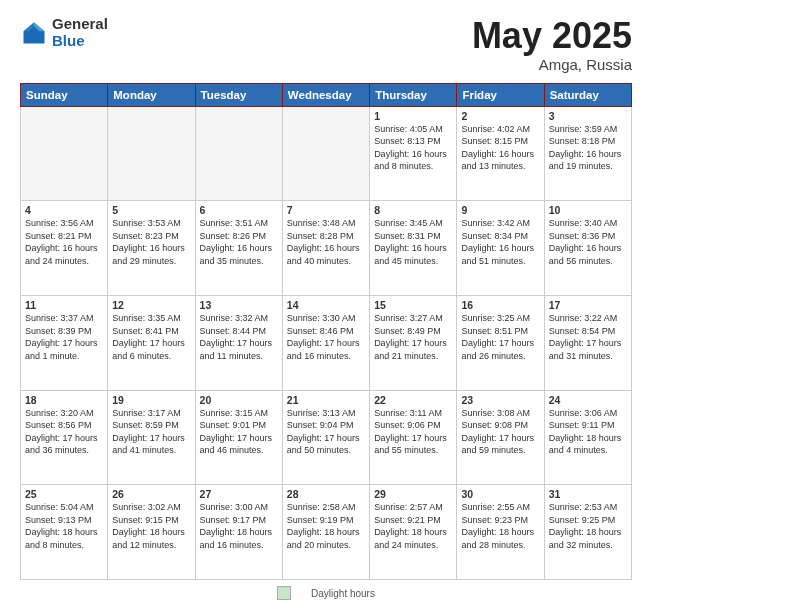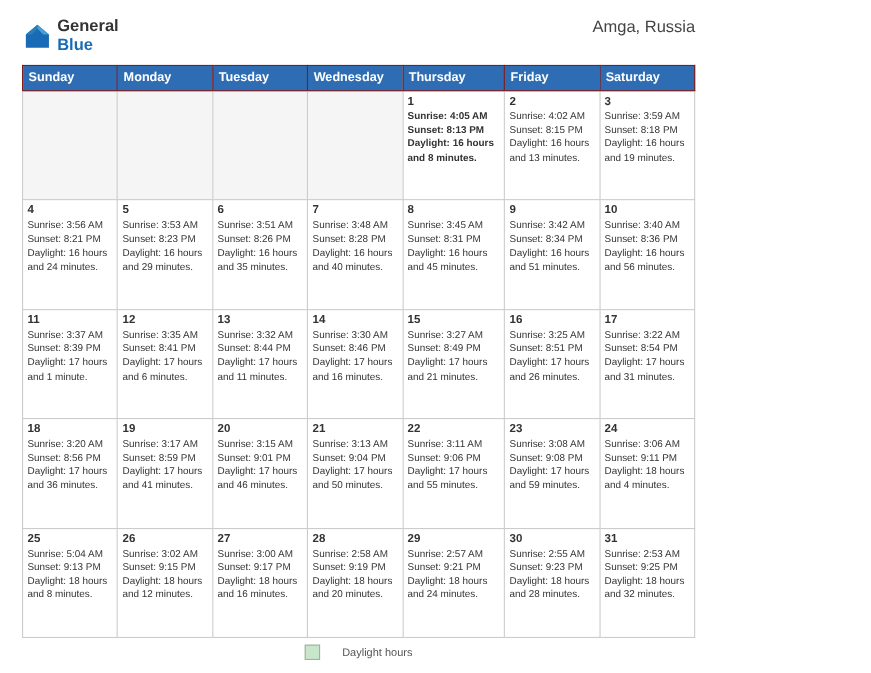--- a/index.html
+++ b/index.html
@@ -112,20 +112,21 @@
         <polygon points="16,4 28,14 28,28 4,28 4,14" fill="#1a6bb5"></polygon>
         <polygon points="16,4 28,14 22,14 16,8" fill="#4a9fd4"></polygon>
         <polygon points="4,14 10,14 16,8 16,4" fill="#2980b9"></polygon>
       </svg>
       <div class="logo-text">
         <span class="logo-general">General</span>
         <span class="logo-blue">Blue</span>
       </div>
     </div>
     <div class="title-block">
+      <div class="title-month">May 2025</div>
       <div class="title-location">Amga, Russia</div>
     </div>
   </div>
 
   <table class="cal-table">
     <thead>
       <tr>
         <th>Sunday</th>
         <th>Monday</th>
         <th>Tuesday</th>
@@ -134,21 +135,21 @@
         <th>Friday</th>
         <th>Saturday</th>
       </tr>
     </thead>
     <tbody id="cal-body">
     <tr>
           <td class="empty"></td>
           <td class="empty"></td>
           <td class="empty"></td>
           <td class="empty"></td>
-          <td><span class="dn">1</span><span style="font-size: 9px; line-height: 1.4; white-space: pre-line; font-weight: bold;">Sunrise: 4:05 AM
+          <td><span class="dn">1</span><span style="font-size: 9px; line-height: 1.4; white-space: pre-line;">Sunrise: 4:05 AM
 Sunset: 8:13 PM
 Daylight: 16 hours
 and 8 minutes.</span></td>
           <td><span class="dn">2</span><span style="font-size: 9px; line-height: 1.4; white-space: pre-line;">Sunrise: 4:02 AM
 Sunset: 8:15 PM
 Daylight: 16 hours
 and 13 minutes.</span></td>
           <td><span class="dn">3</span><span style="font-size: 9px; line-height: 1.4; white-space: pre-line;">Sunrise: 3:59 AM
 Sunset: 8:18 PM
 Daylight: 16 hours

